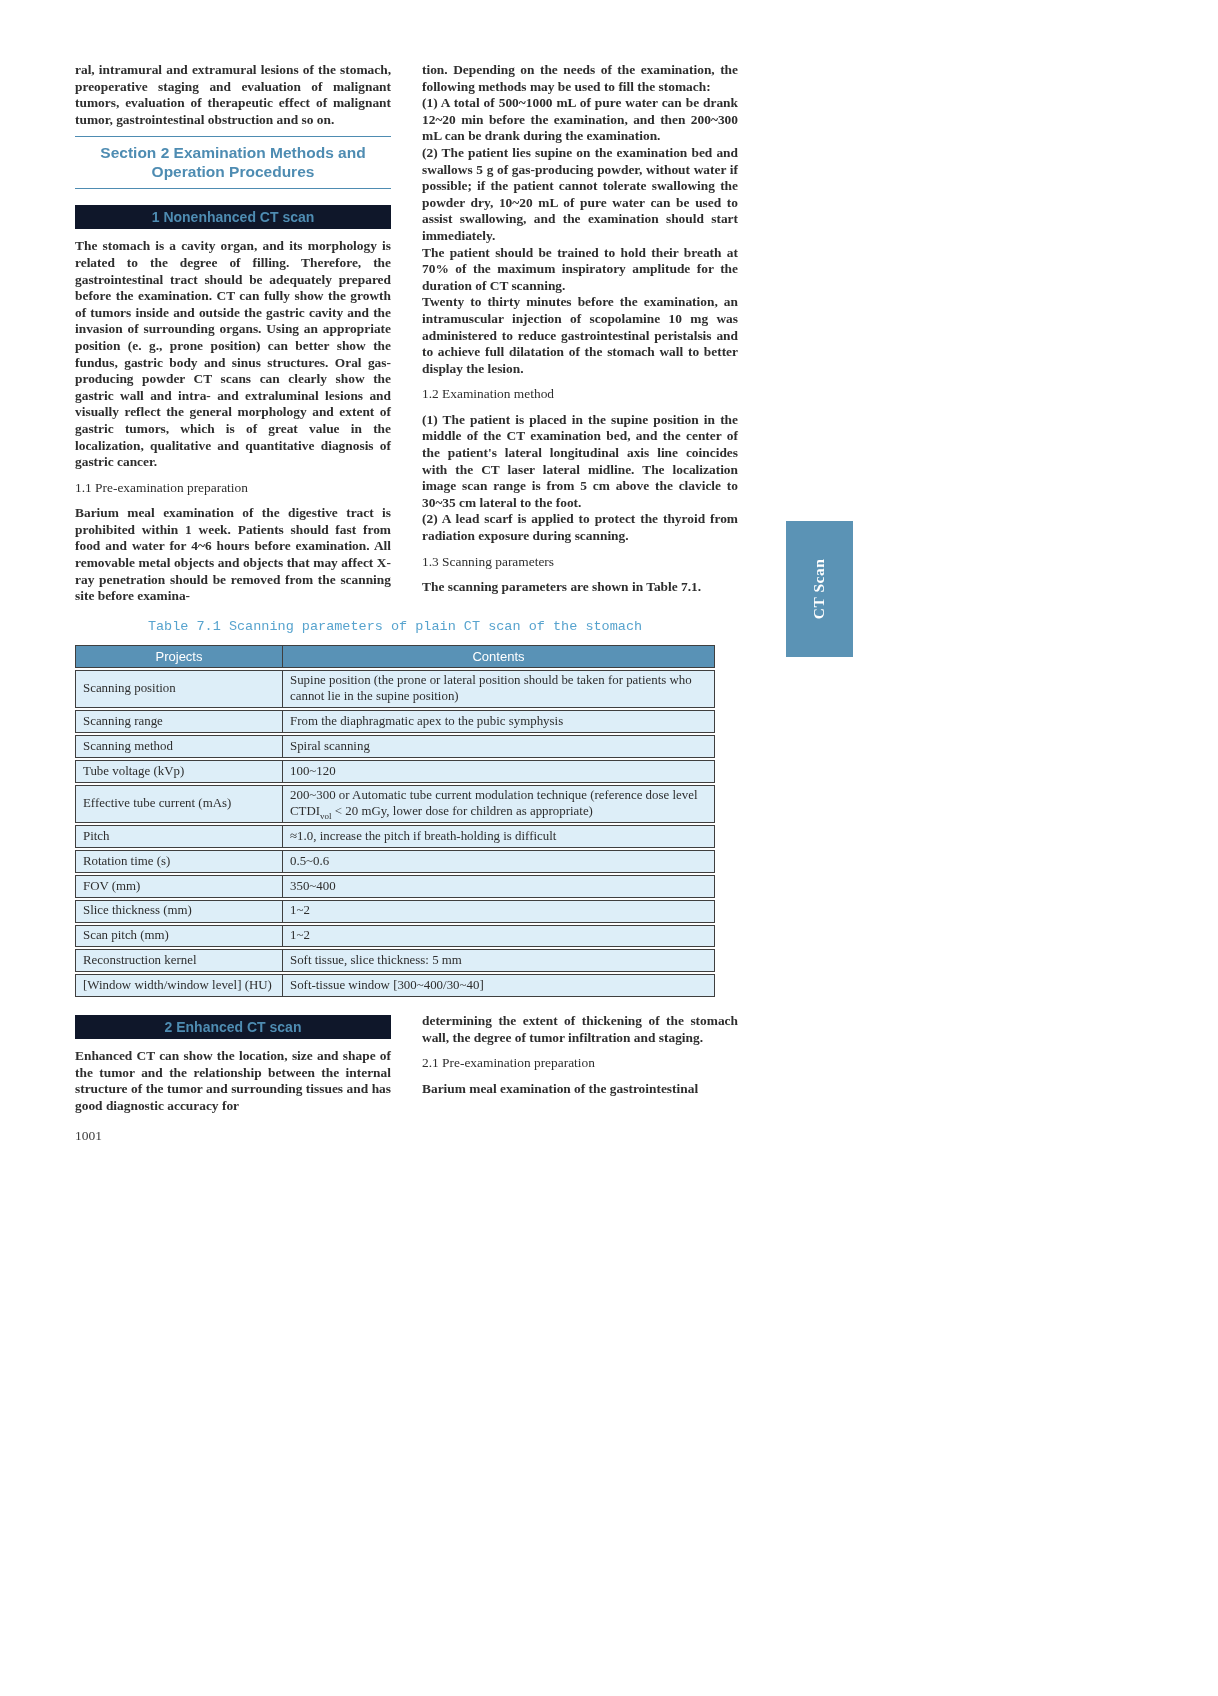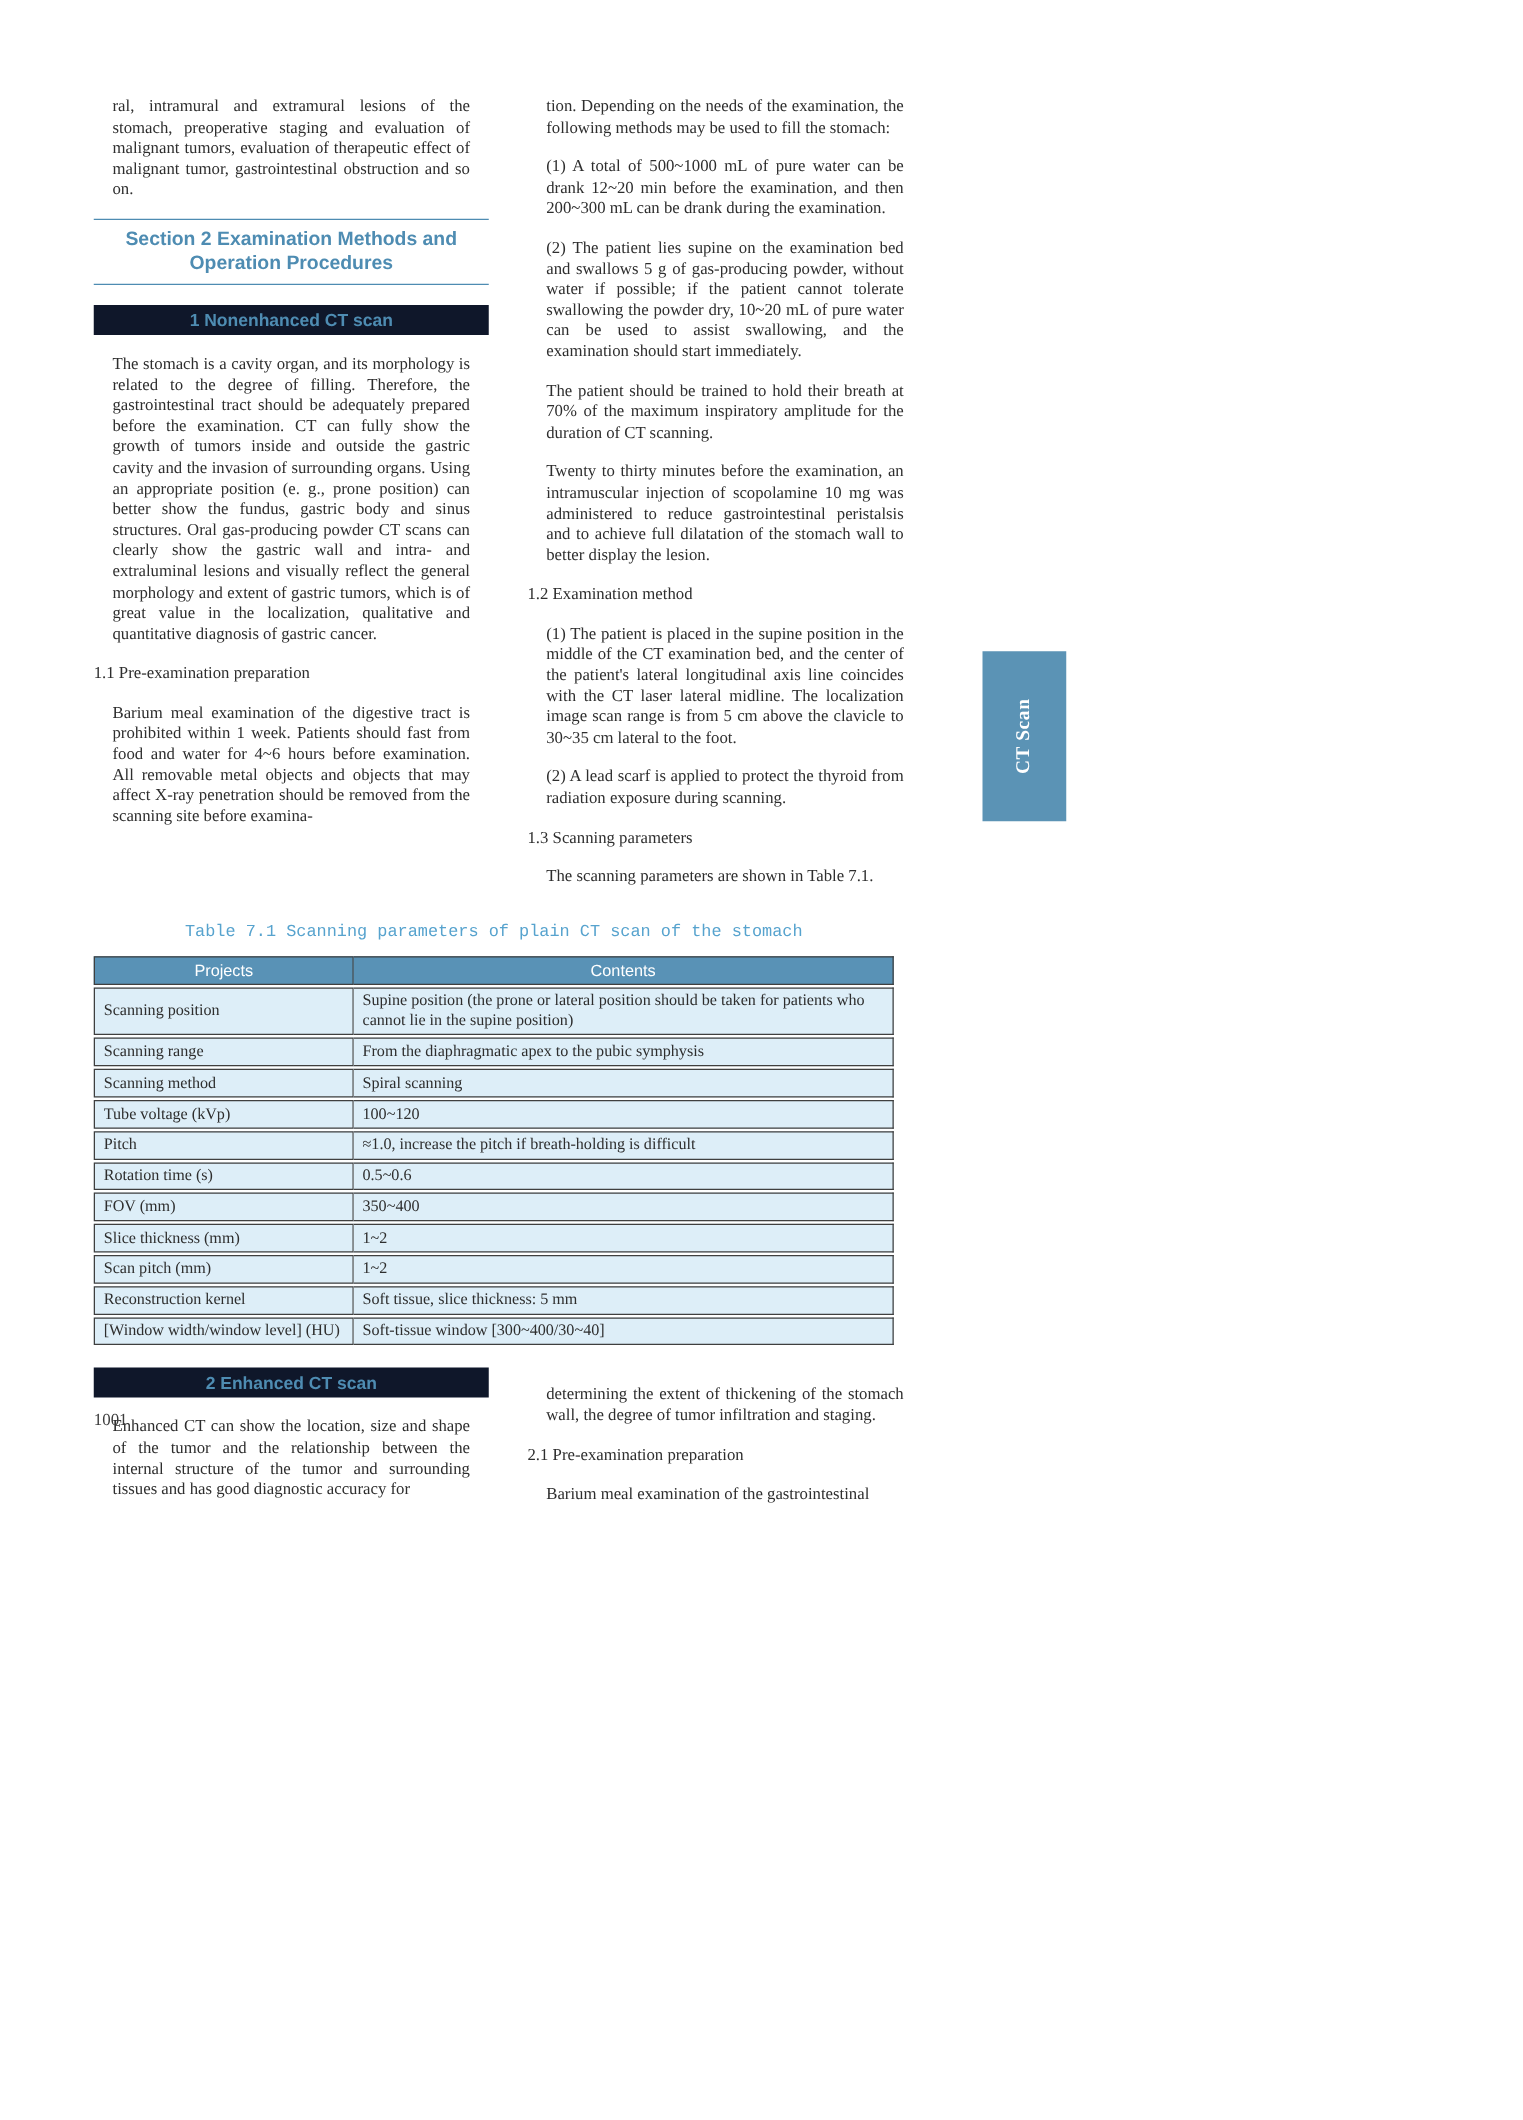--- a/index.html
+++ b/index.html
@@ -8,22 +8,23 @@
     width:1218px;height:1696px;
     background:#ffffff;
     font-family:"Liberation Serif", serif;
     color:#2e2e2e;
     overflow:hidden;
   }
   .content{position:absolute;left:75px;top:62px;width:663px;}
   .cols{display:flex;gap:31px;}
   .col{width:316px;}
   p.body{
-    font-size:13.4px;line-height:16.6px;margin:15px;
+    font-size:13.4px;line-height:16.6px;margin:0;
     text-align:justify;
+    font-weight:bold;
   }
   p.body.last{text-align:left;}
   .section-header{
     margin:8px 0 16px 0;
     border-top:1.5px solid #4e8cb2;
     border-bottom:1.5px solid #4e8cb2;
     padding:6px 4px 7px 4px;
     text-align:center;
     color:#4e8cb2;
     font-family:"Liberation Sans", sans-serif;
@@ -151,20 +152,24 @@
             </tr>
             <tr>
               <td>Scanning method</td>
               <td>Spiral scanning</td>
             </tr>
             <tr>
               <td>Tube voltage (kVp)</td>
               <td>100~120</td>
             </tr>
             <tr>
+              <td>Effective tube current (mAs)</td>
+              <td>200~300 or Automatic tube current modulation technique (reference dose level CTDI<sub>vol</sub> &lt; 20 mGy, lower dose for children as appropriate)</td>
+            </tr>
+            <tr>
               <td>Pitch</td>
               <td>≈1.0, increase the pitch if breath-holding is difficult</td>
             </tr>
             <tr>
               <td>Rotation time (s)</td>
               <td>0.5~0.6</td>
             </tr>
             <tr>
               <td>FOV (mm)</td>
               <td>350~400</td>

